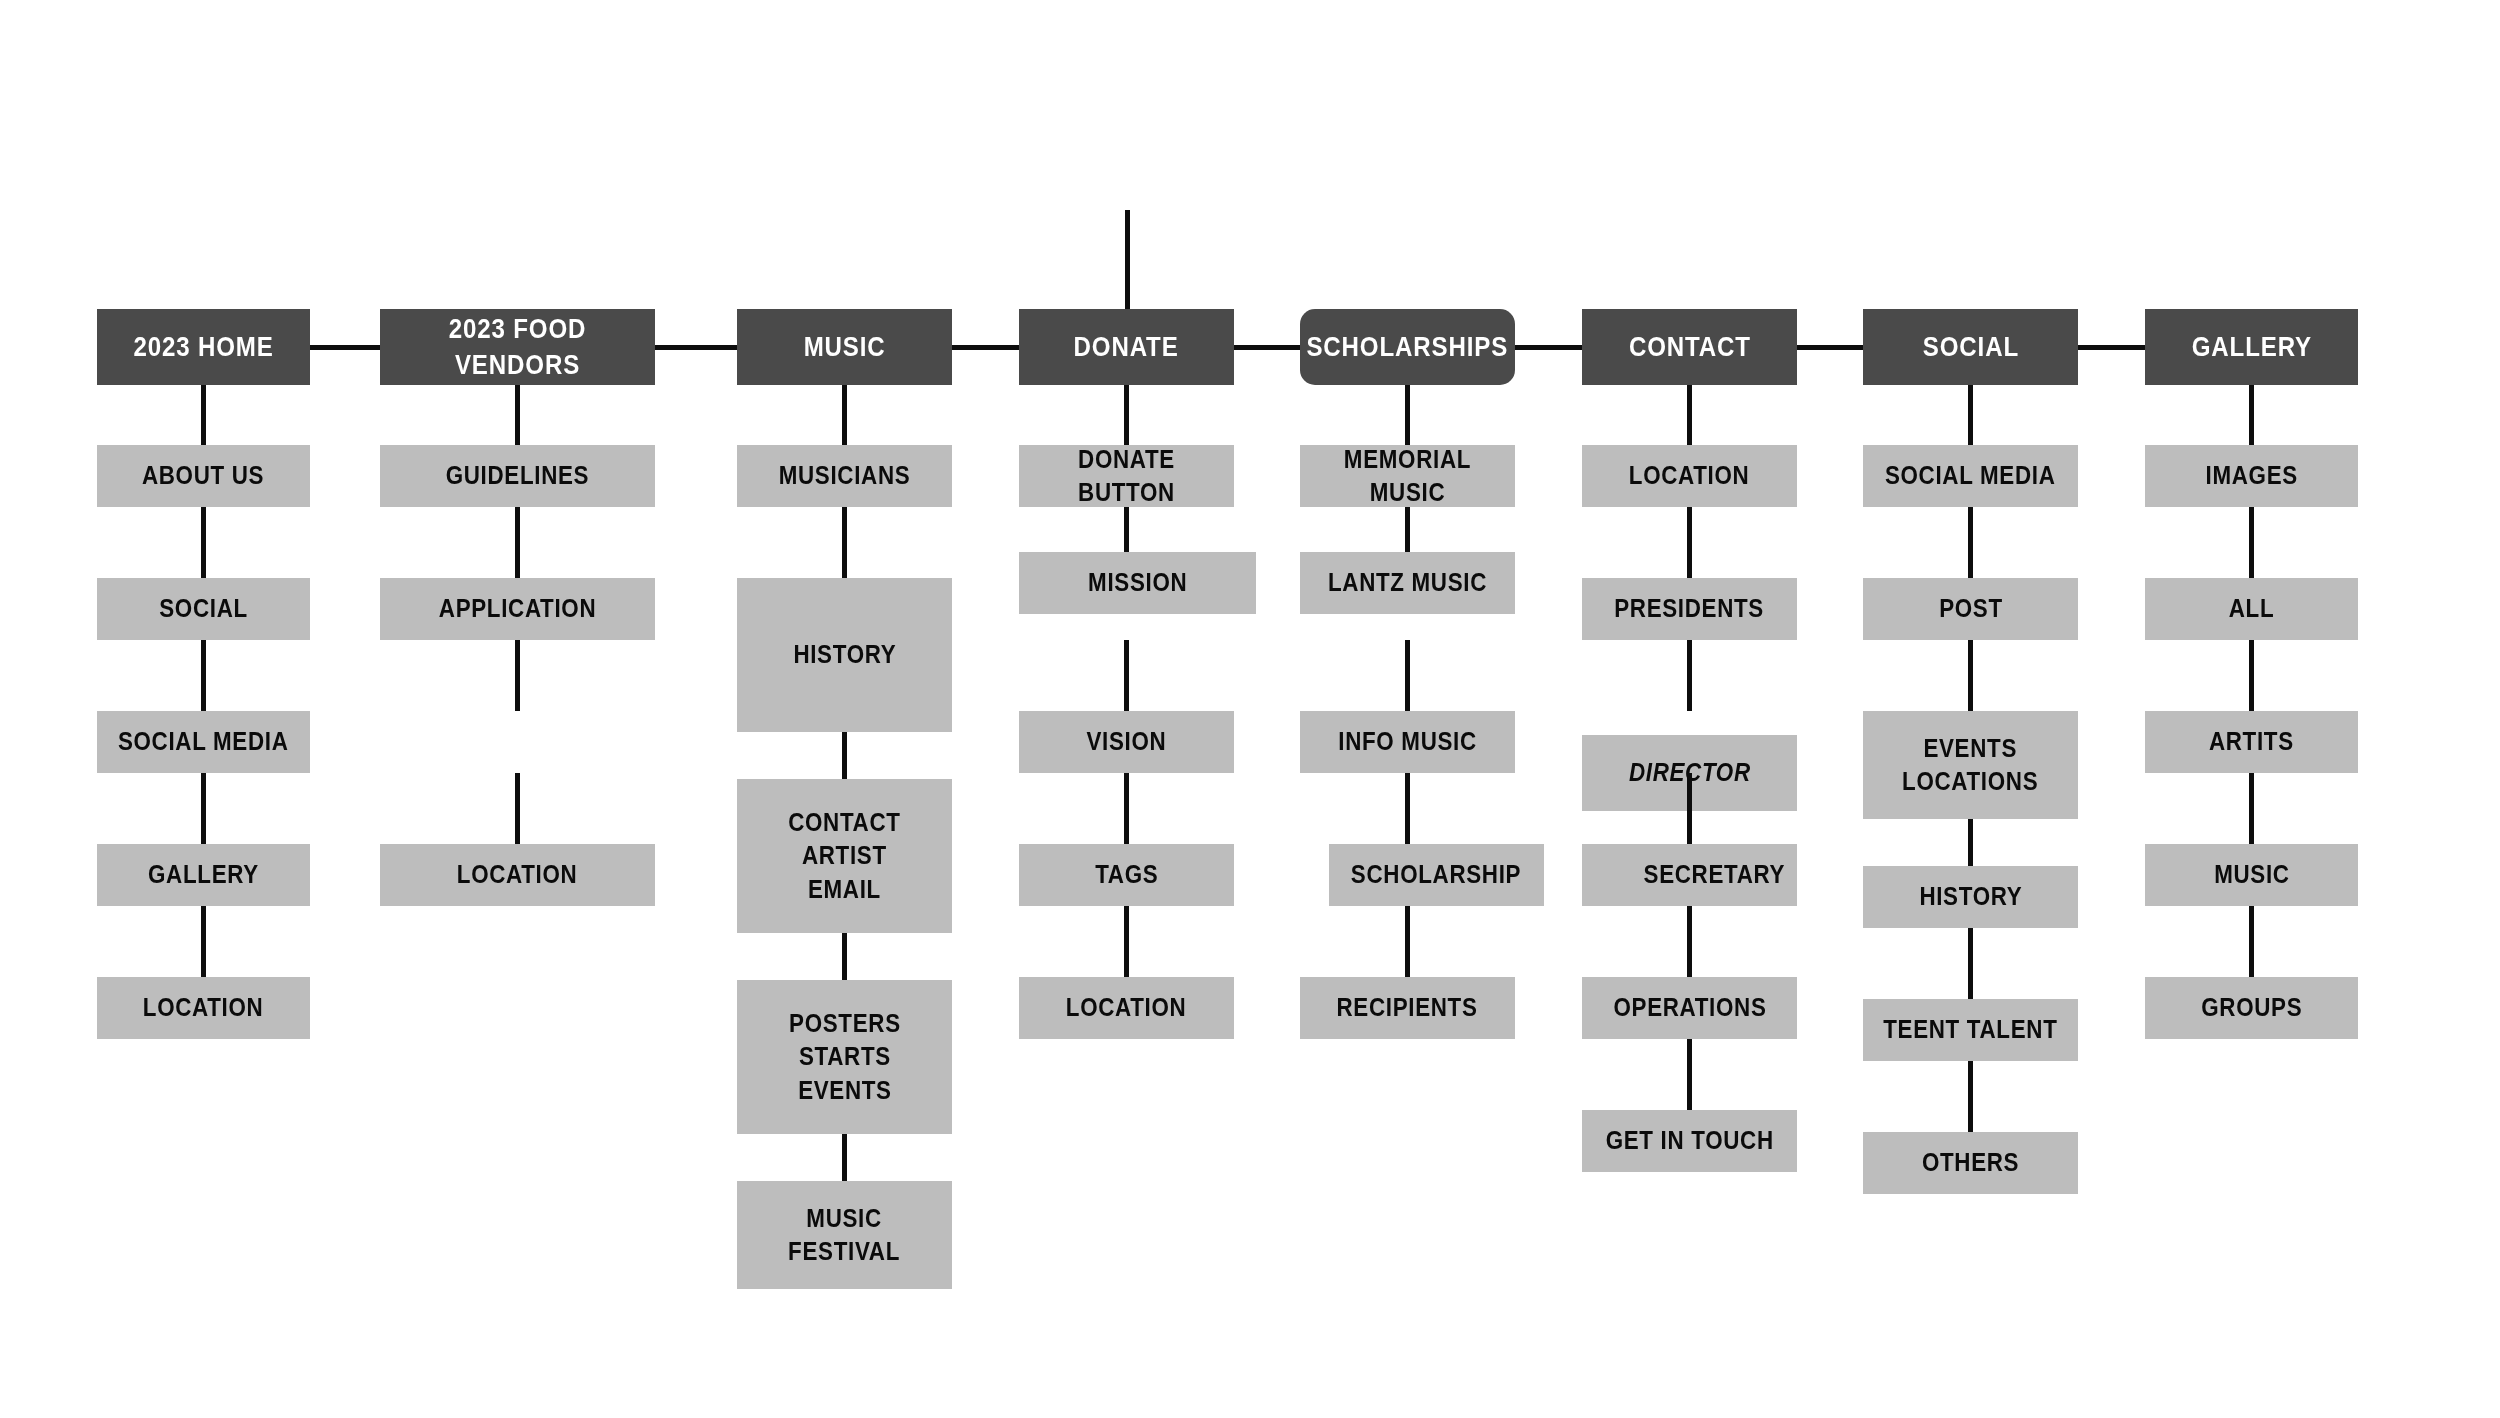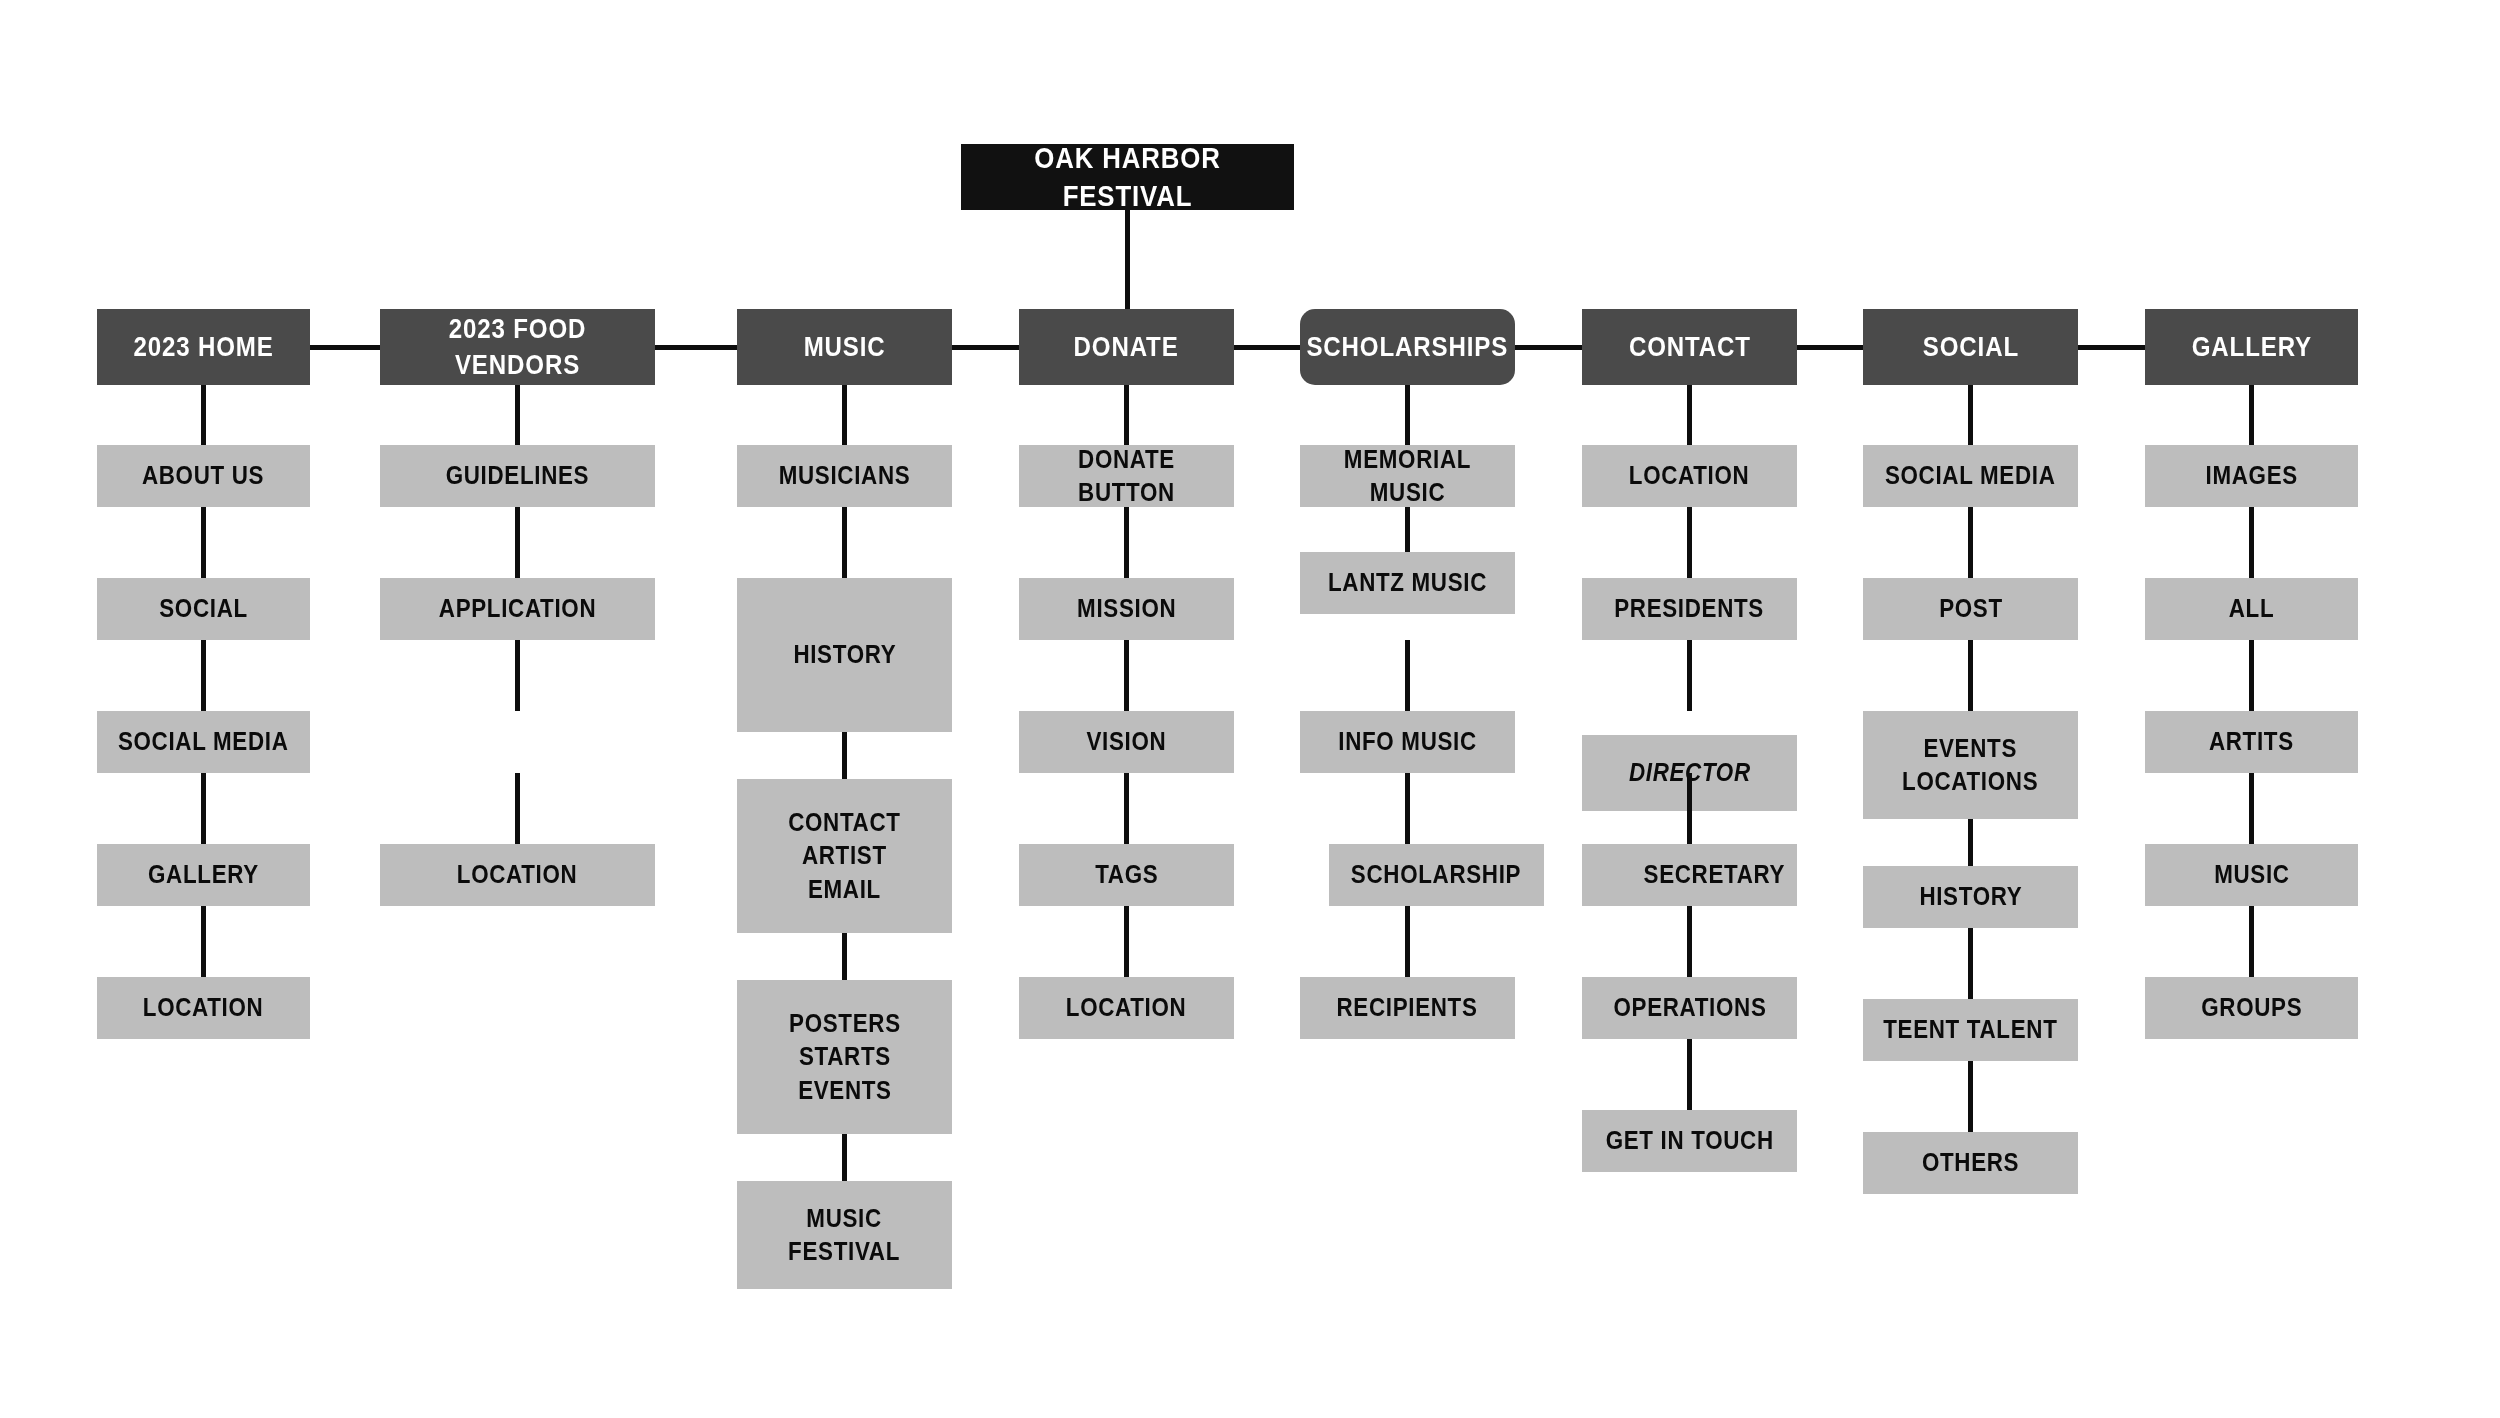--- a/index.html
+++ b/index.html
@@ -77,23 +77,20 @@
   }
   .node-child .label {
     font-size: 26px;
     letter-spacing: 0.8px;
   }
 </style>
 </head>
 <body>
 
 <div id="sitemap">
-    <div class="node node-root" style="left: 961px; top: 144px; width: 333px; height: 66px;">
-      <span class="label">OAK HARBOR FESTIVAL</span>
-    </div>
     <div class="connector-v" style="left: 1125px; top: 210px; height: 99px;"></div>
     <div class="node node-header" style="left: 97px; top: 309px; width: 213px; height: 76px;">
       <span class="label">2023 HOME</span>
     </div>
     <div class="connector-h" style="left: 310px; top: 345px; width: 70px;"></div>
     <div class="node node-header" style="left: 380px; top: 309px; width: 275px; height: 76px;">
       <span class="label">2023 FOOD VENDORS</span>
     </div>
     <div class="connector-h" style="left: 655px; top: 345px; width: 82px;"></div>
     <div class="node node-header" style="left: 737px; top: 309px; width: 215px; height: 76px;">
@@ -175,21 +172,21 @@
     <div class="connector-v" style="left: 842px; top: 1134px; height: 47px;"></div>
     <div class="node node-child" style="left: 737px; top: 1181px; width: 215px; height: 108px;">
       <span class="label">MUSIC
 FESTIVAL</span>
     </div>
     <div class="connector-v" style="left: 1124px; top: 385px; height: 60px;"></div>
     <div class="node node-child" style="left: 1019px; top: 445px; width: 215px; height: 62px;">
       <span class="label">DONATE BUTTON</span>
     </div>
     <div class="connector-v" style="left: 1124px; top: 507px; height: 71px;"></div>
-    <div class="node node-child" style="left: 1019px; top: 578px; width: 215px; height: 62px;">
+    <div class="node node-child" style="left: 1019px; top: 552px; width: 237px; height: 62px;">
       <span class="label">MISSION</span>
     </div>
     <div class="connector-v" style="left: 1124px; top: 640px; height: 71px;"></div>
     <div class="node node-child" style="left: 1019px; top: 711px; width: 215px; height: 62px;">
       <span class="label">VISION</span>
     </div>
     <div class="connector-v" style="left: 1124px; top: 773px; height: 71px;"></div>
     <div class="node node-child" style="left: 1019px; top: 844px; width: 215px; height: 62px;">
       <span class="label">TAGS</span>
     </div>

